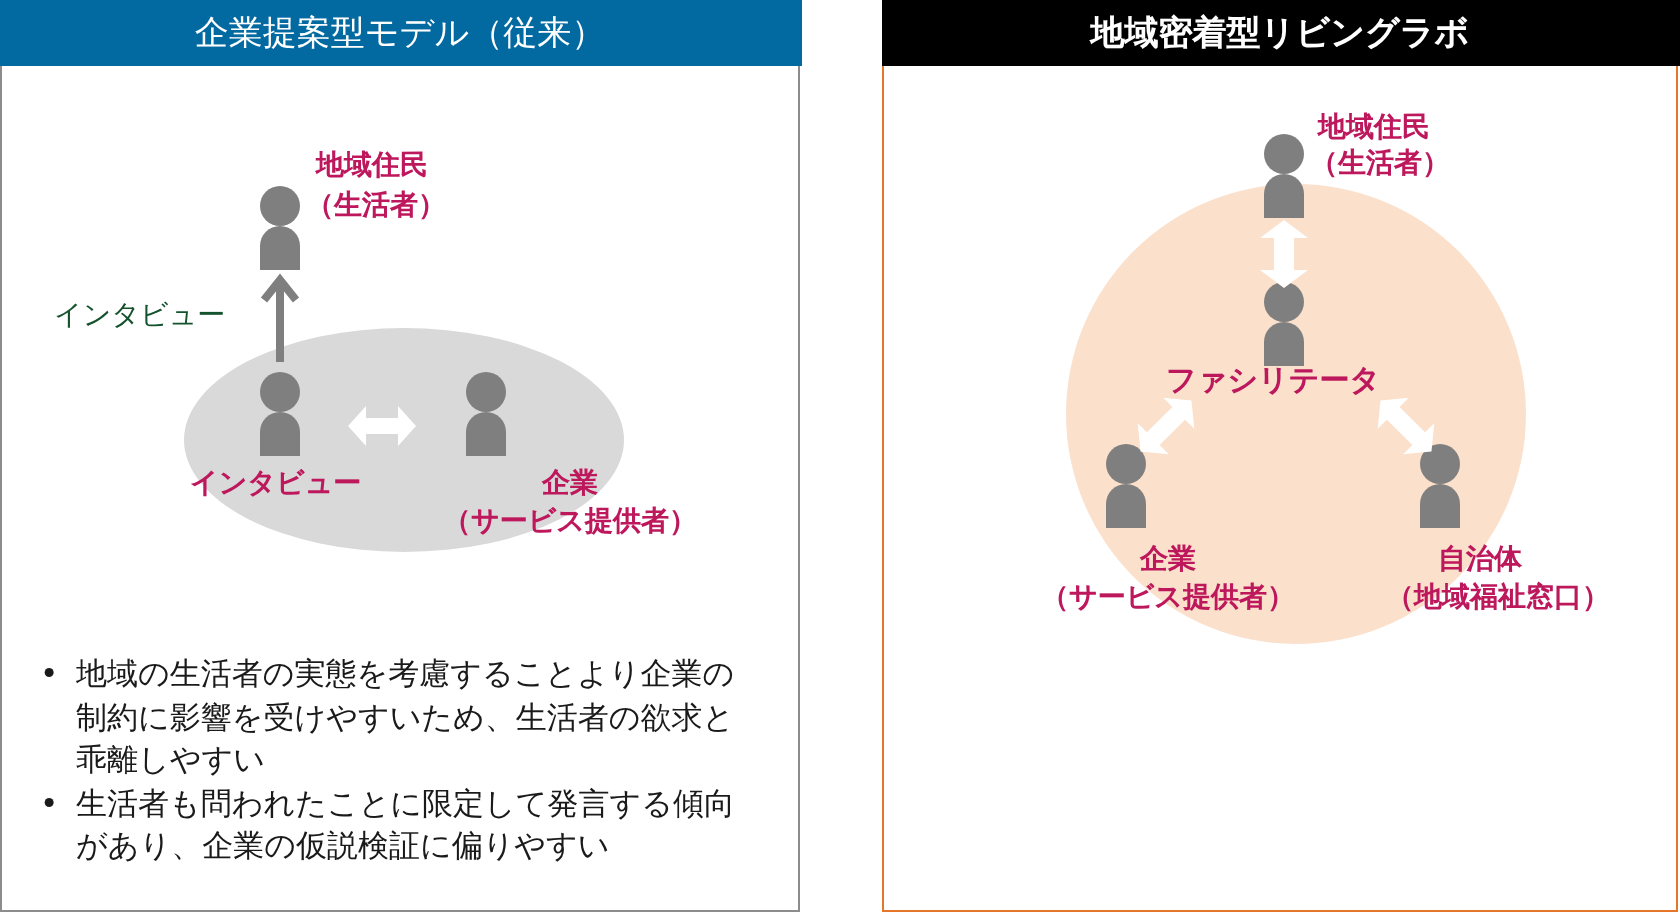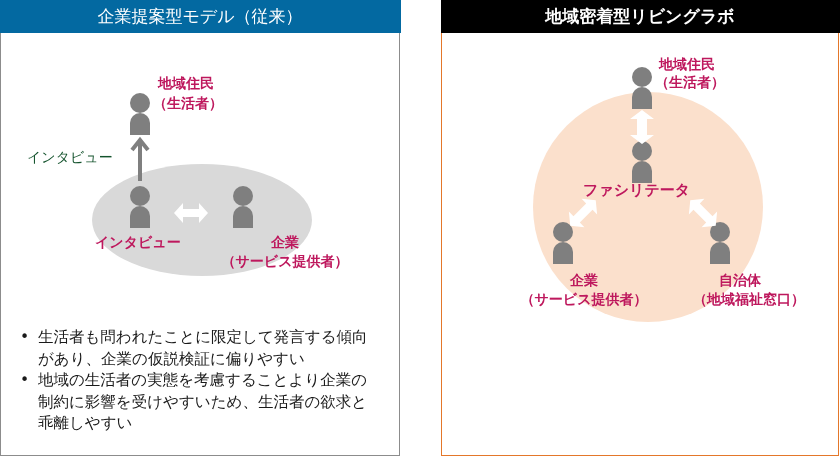--- a/index.html
+++ b/index.html
@@ -73,22 +73,22 @@
 </svg>
 
 <div class="lbl" style="left:158px;top:74px;">地域住民</div>
 <div class="lbl" style="left:153px;top:94px;">（生活者）</div>
 <div class="note" style="left:27px;top:149px;">インタビュー</div>
 <div class="lbl" style="left:95px;top:233px;">インタビュー</div>
 <div class="lbl c" style="left:198px;top:233px;width:134px;">企業</div>
 <div class="lbl c" style="left:196px;top:252px;width:138px;">（サービス提供者）</div>
 
 <ul class="bullets" style="left:18px;top:327px;width:360px;">
+  <li>地域の生活者の実態を考慮することより企業の制約に影響を受けやすいため、生活者の欲求と乖離しやすい</li>
   <li>生活者も問われたことに限定して発言する傾向があり、企業の仮説検証に偏りやすい</li>
-  <li>地域の生活者の実態を考慮することより企業の制約に影響を受けやすいため、生活者の欲求と乖離しやすい</li>
 </ul>
 
 <div class="lbl" style="left:659px;top:55px;">地域住民</div>
 <div class="lbl" style="left:655px;top:73px;">（生活者）</div>
 <div class="lbl" style="left:583px;top:181px;font-size:15px;">ファシリテータ</div>
 <div class="lbl c" style="left:497px;top:271px;width:134px;">企業</div>
 <div class="lbl c" style="left:494px;top:290px;width:140px;">（サービス提供者）</div>
 <div class="lbl c" style="left:655px;top:271px;width:130px;">自治体</div>
 <div class="lbl c" style="left:655px;top:290px;width:130px;text-align:right;">（地域福祉窓口）</div>
 

